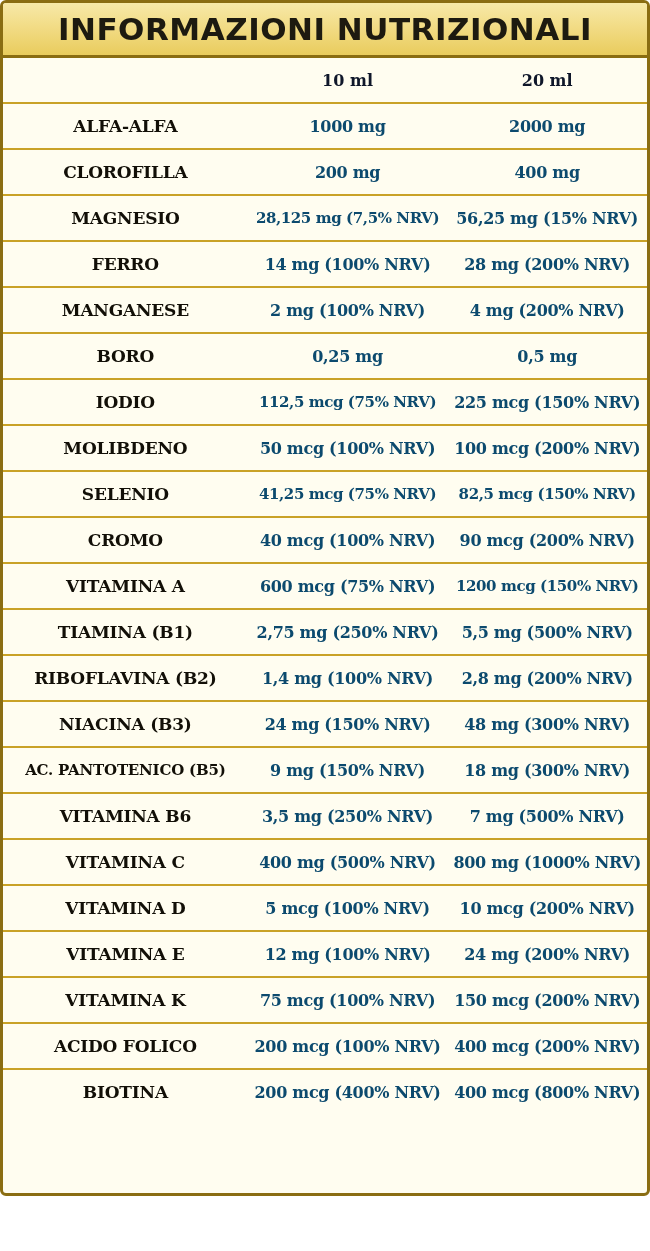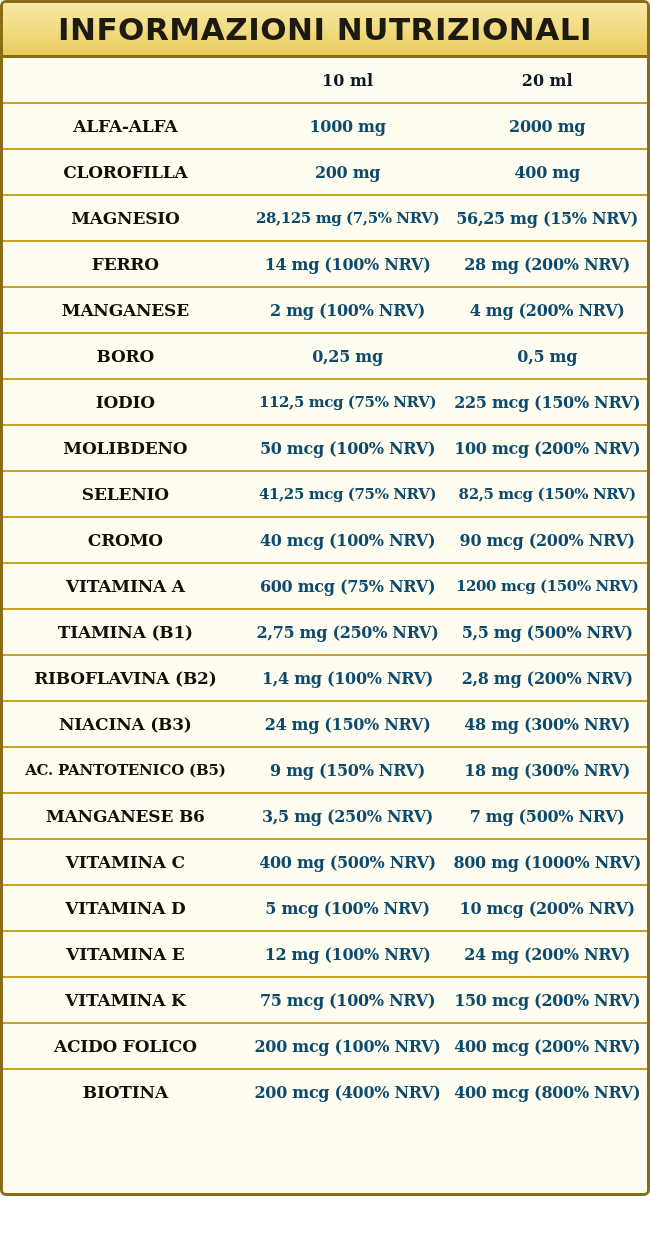--- a/index.html
+++ b/index.html
@@ -179,21 +179,21 @@
           <td class="nutrient">NIACINA (B3)</td>
           <td class="amount">24 mg (150% NRV)</td>
           <td class="amount">48 mg (300% NRV)</td>
         </tr>
         <tr>
           <td class="nutrient small">AC. PANTOTENICO (B5)</td>
           <td class="amount">9 mg (150% NRV)</td>
           <td class="amount">18 mg (300% NRV)</td>
         </tr>
         <tr>
-          <td class="nutrient">MANGANESE B6</td>
+          <td class="nutrient">VITAMINA B6</td>
           <td class="amount">3,5 mg (250% NRV)</td>
           <td class="amount">7 mg (500% NRV)</td>
         </tr>
         <tr>
           <td class="nutrient">VITAMINA C</td>
           <td class="amount">400 mg (500% NRV)</td>
           <td class="amount">800 mg (1000% NRV)</td>
         </tr>
         <tr>
           <td class="nutrient">VITAMINA D</td>

